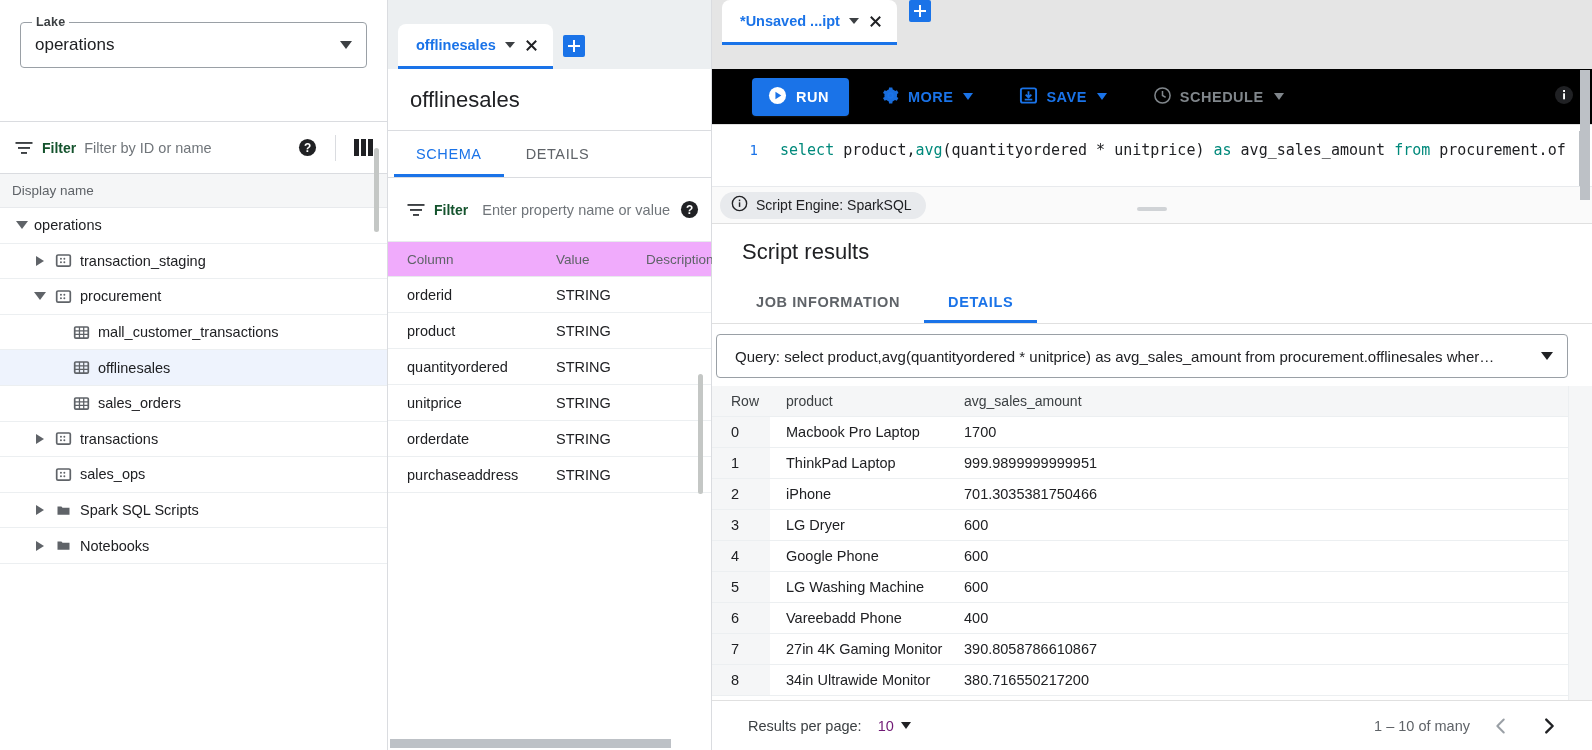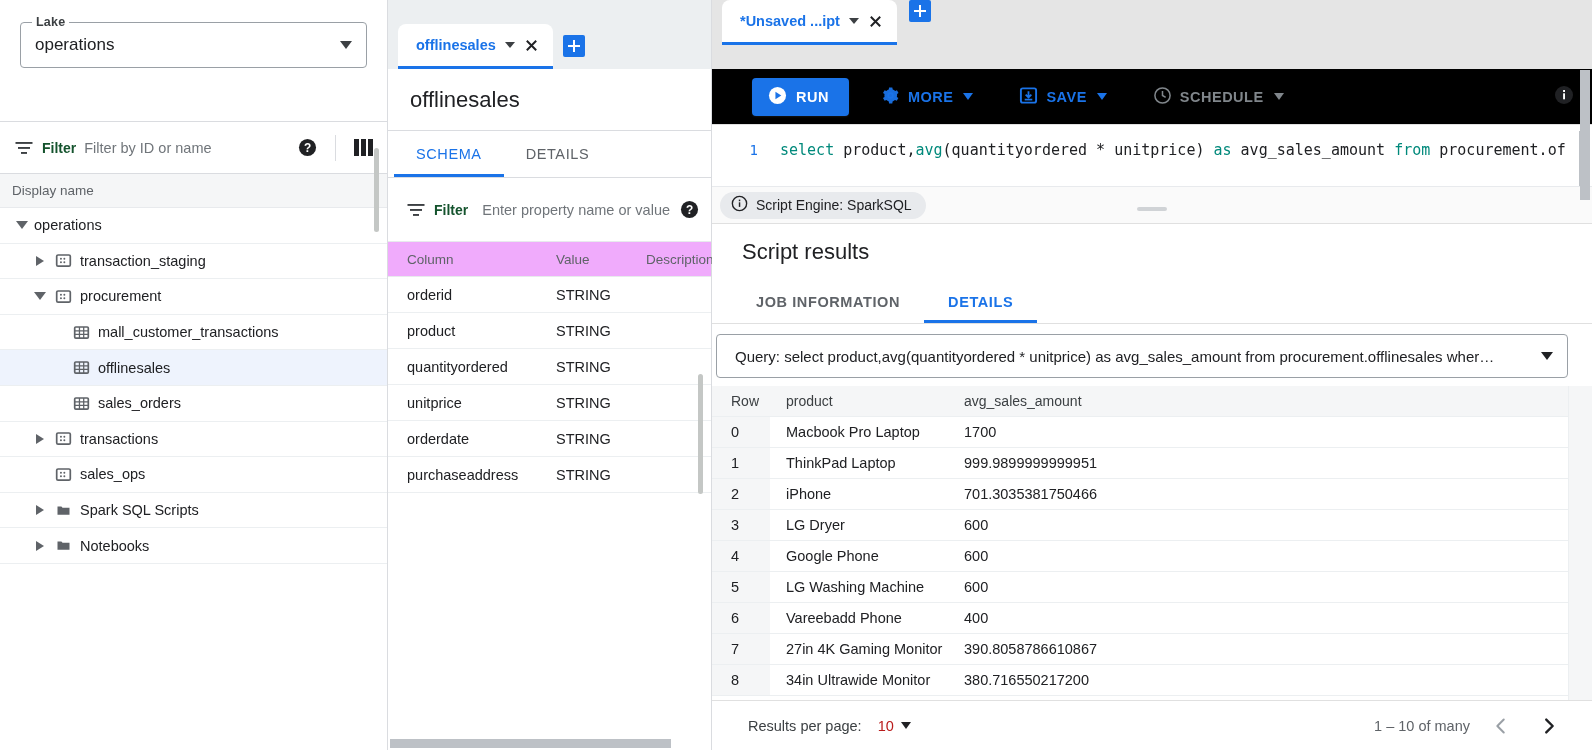--- a/index.html
+++ b/index.html
@@ -211,21 +211,21 @@
   .rc0 { width: 58px; flex: none; padding-left: 19px; height: 100%; display:flex; align-items:center; }
   .rt-head .rc0 { background: #f5f6f7; }
   .rc1 { width: 192px; flex: none; padding-left: 16px; white-space: nowrap; }
   .rc2 { flex: 1; padding-left: 2px; white-space: nowrap; }
   .rt-scrollcol { position: absolute; right: 0; top: 0; width: 24px; height: 100%; background: #f5f6f7; border-left: 1px solid #eceff1; }
 
   .pager {
     height: 50px; border-top: 1px solid #e0e0e0; display: flex; align-items: center;
     padding: 0 26px 0 36px; font-size: 14.5px; color: #3c4043; background: #fff;
   }
-  .pp-val { margin-left: 16px; font-size: 14.5px; color: #b91c1c; }
+  .pp-val { margin-left: 16px; font-size: 14.5px; color: #701a75; }
   .pp-caret { width:0;height:0;border-left:5.5px solid transparent;border-right:5.5px solid transparent;border-top:7px solid #202124; display:inline-block; margin-left:7px; vertical-align: 2px;}
   .pg-range { margin-left: auto; color: #5f6368; }
   .chev { width: 34px; height: 34px; display: flex; align-items: center; justify-content: center; margin-left: 14px; }
 
   .right-vscroll { position: absolute; right: 2px; top: 70px; width: 10px; height: 130px; background: #bdc1c6; }
 </style>
 </head>
 <body>
 
 <div class="app">

